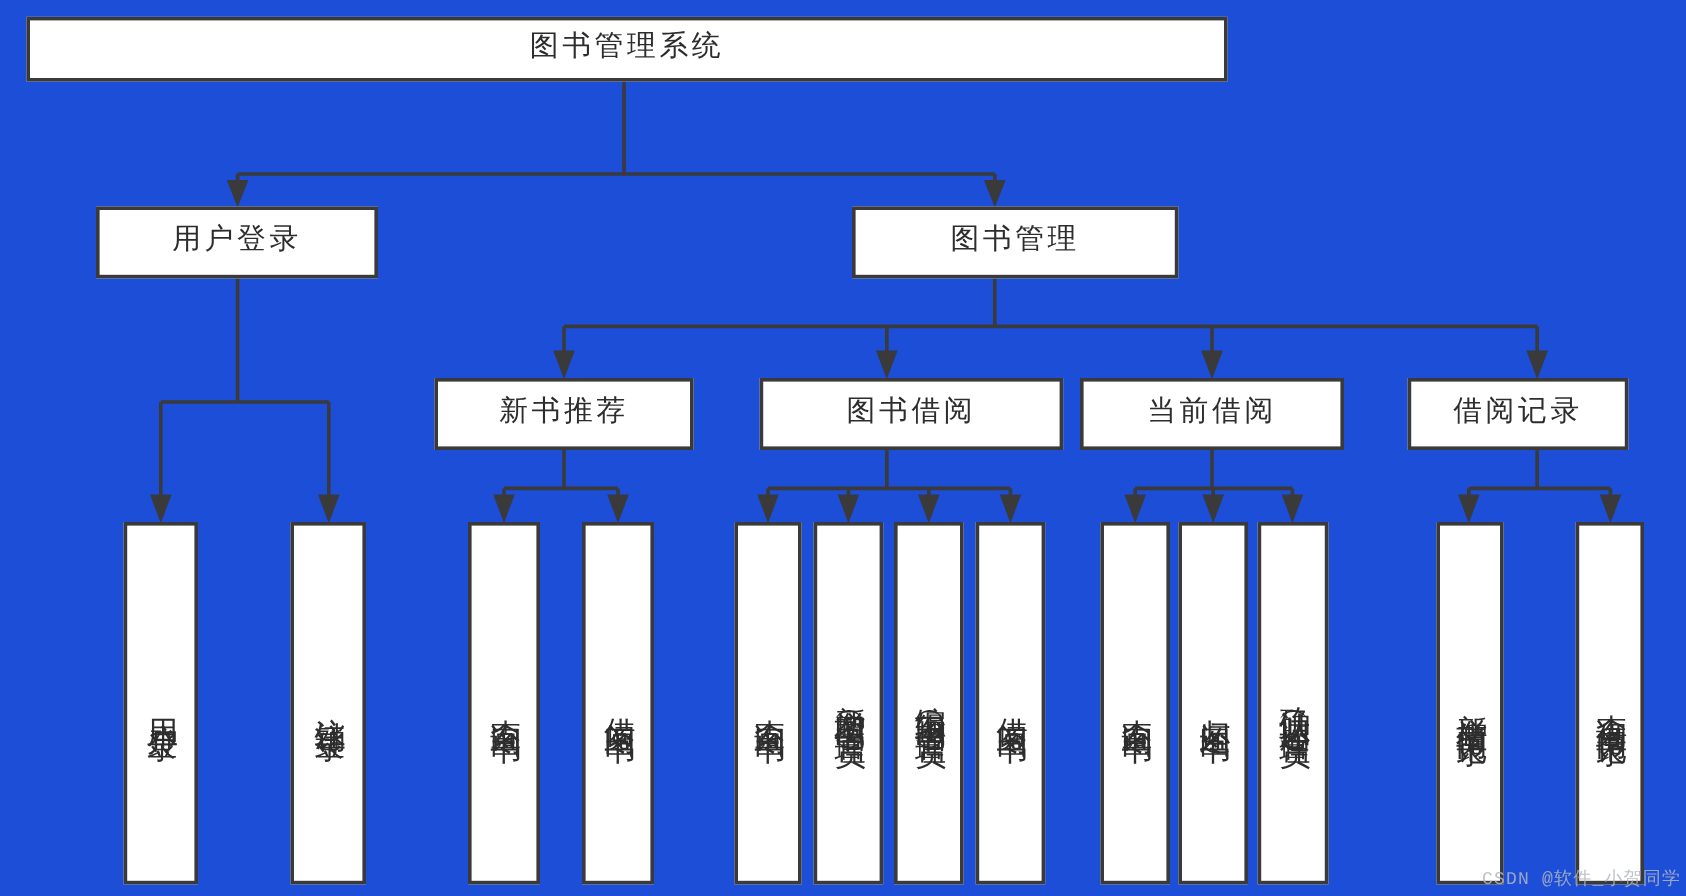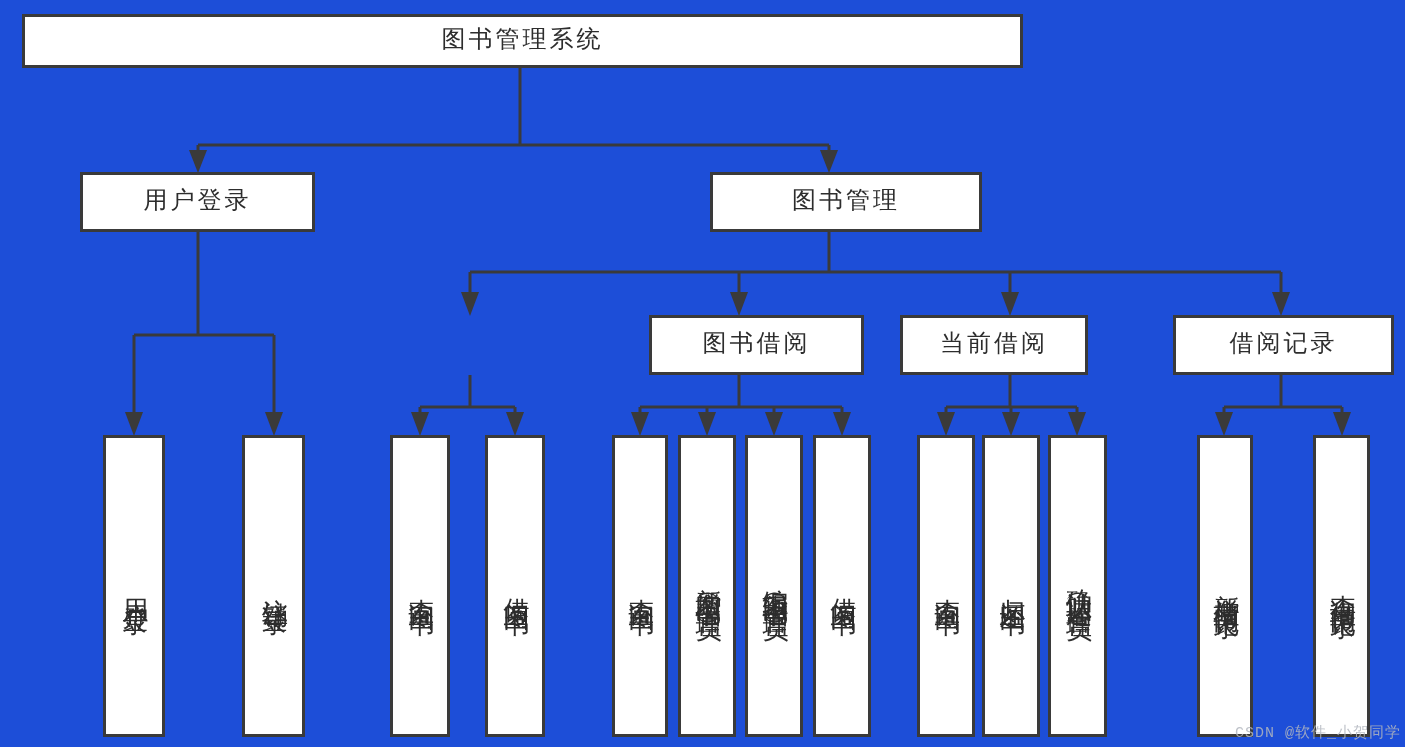--- a/index.html
+++ b/index.html
@@ -124,27 +124,30 @@
     <span>图书管理系统</span>
   </div>
 
   <div class="node h lvl2" style="left:80px;width:235px;">
     <span>用户登录</span>
   </div>
   <div class="node h lvl2" style="left:710px;width:272px;">
     <span>图书管理</span>
   </div>
 
-  <div class="node h mid" style="left:649px;width:215px;">
+  <div class="node h mid" style="left:362px;width:216px;">
+    <span>新书推荐</span>
+  </div>
+  <div class="node h mid" style="left:633px;width:253px;">
     <span>图书借阅</span>
   </div>
-  <div class="node h mid" style="left:900px;width:188px;">
+  <div class="node h mid" style="left:900px;width:220px;">
     <span>当前借阅</span>
   </div>
-  <div class="node h mid" style="left:1173px;width:221px;">
+  <div class="node h mid" style="left:1173px;width:184px;">
     <span>借阅记录</span>
   </div>
 
   <div class="node v leaf" style="left:103px;width:62px;">
     <span>用户登录</span>
   </div>
   <div class="node v leaf" style="left:242px;width:63px;">
     <span>注销登录</span>
   </div>
 

